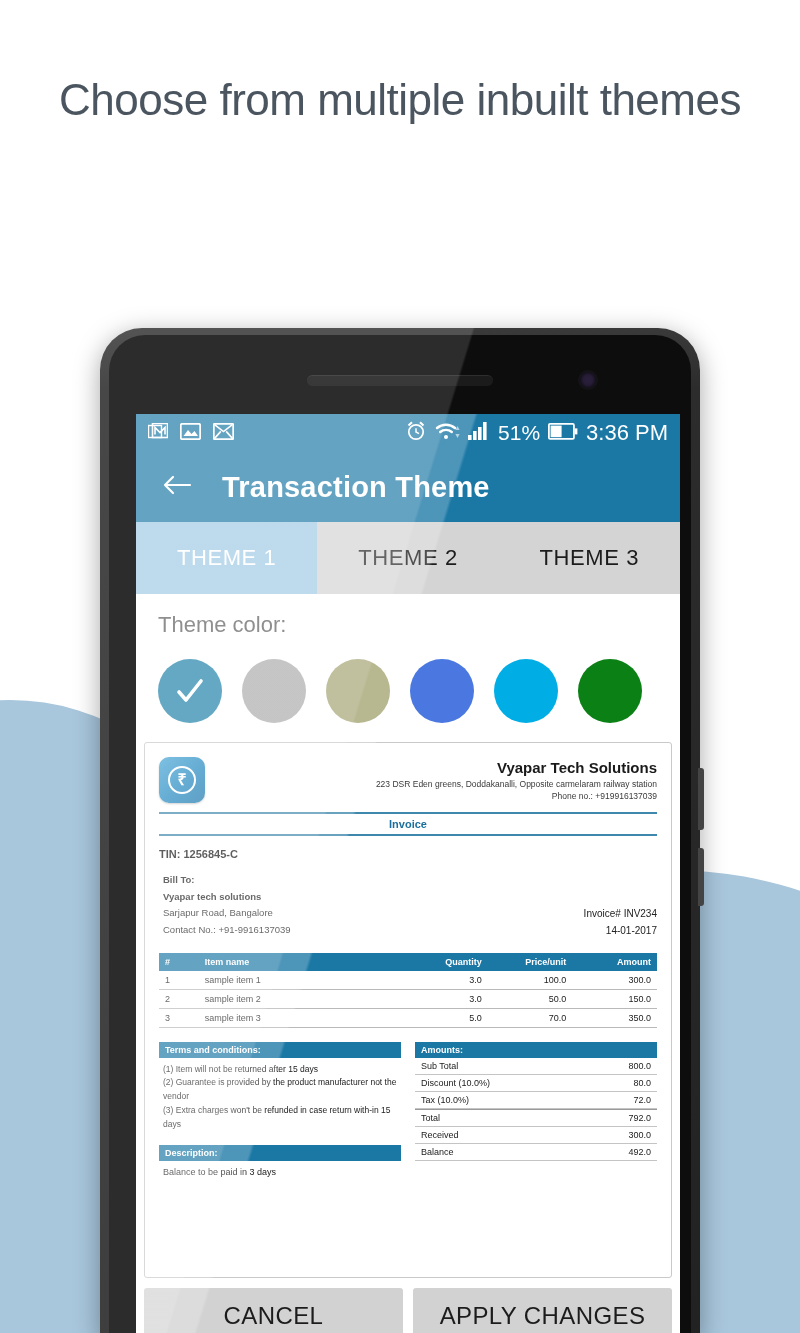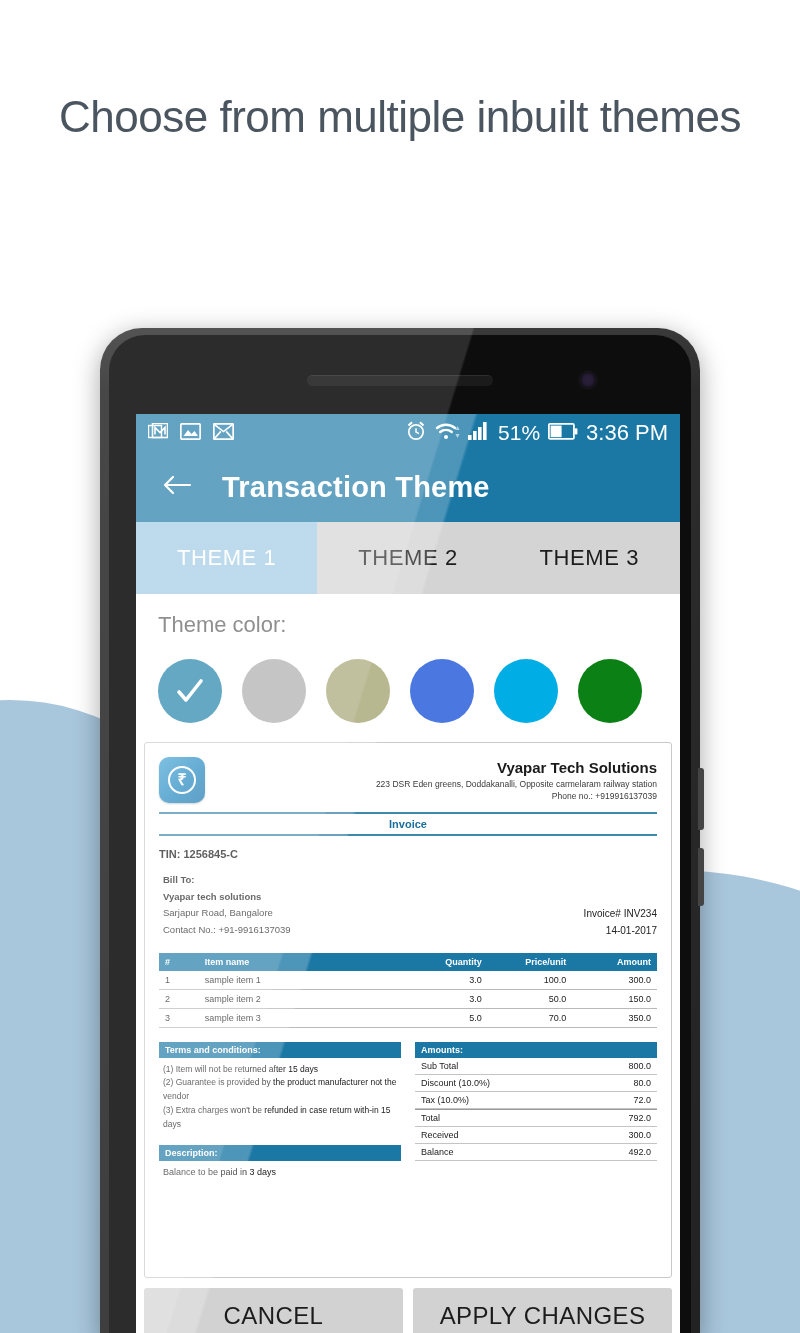--- a/index.html
+++ b/index.html
@@ -27,21 +27,21 @@
     z-index:0;
   }
 
   
   .headings{ position:relative; z-index:5; text-align:center; padding-top:46px; }
   #page-title{
     font-size:52px; color:#1f5582; font-weight:400; letter-spacing:-0.5px;
     line-height:1.05;
   }
   #page-subtitle{
-    margin-top:45px; font-size:44px; color:#4a5560; font-weight:400;
+    margin-top:28px; font-size:44px; color:#4a5560; font-weight:400;
     line-height:1.16; letter-spacing:-0.5px;
   }
 
   
   #phone{
     position:absolute; left:100px; top:328px;
     width:600px; height:1010px; z-index:6;
   }
   .phone-body{
     position:absolute; inset:0;

